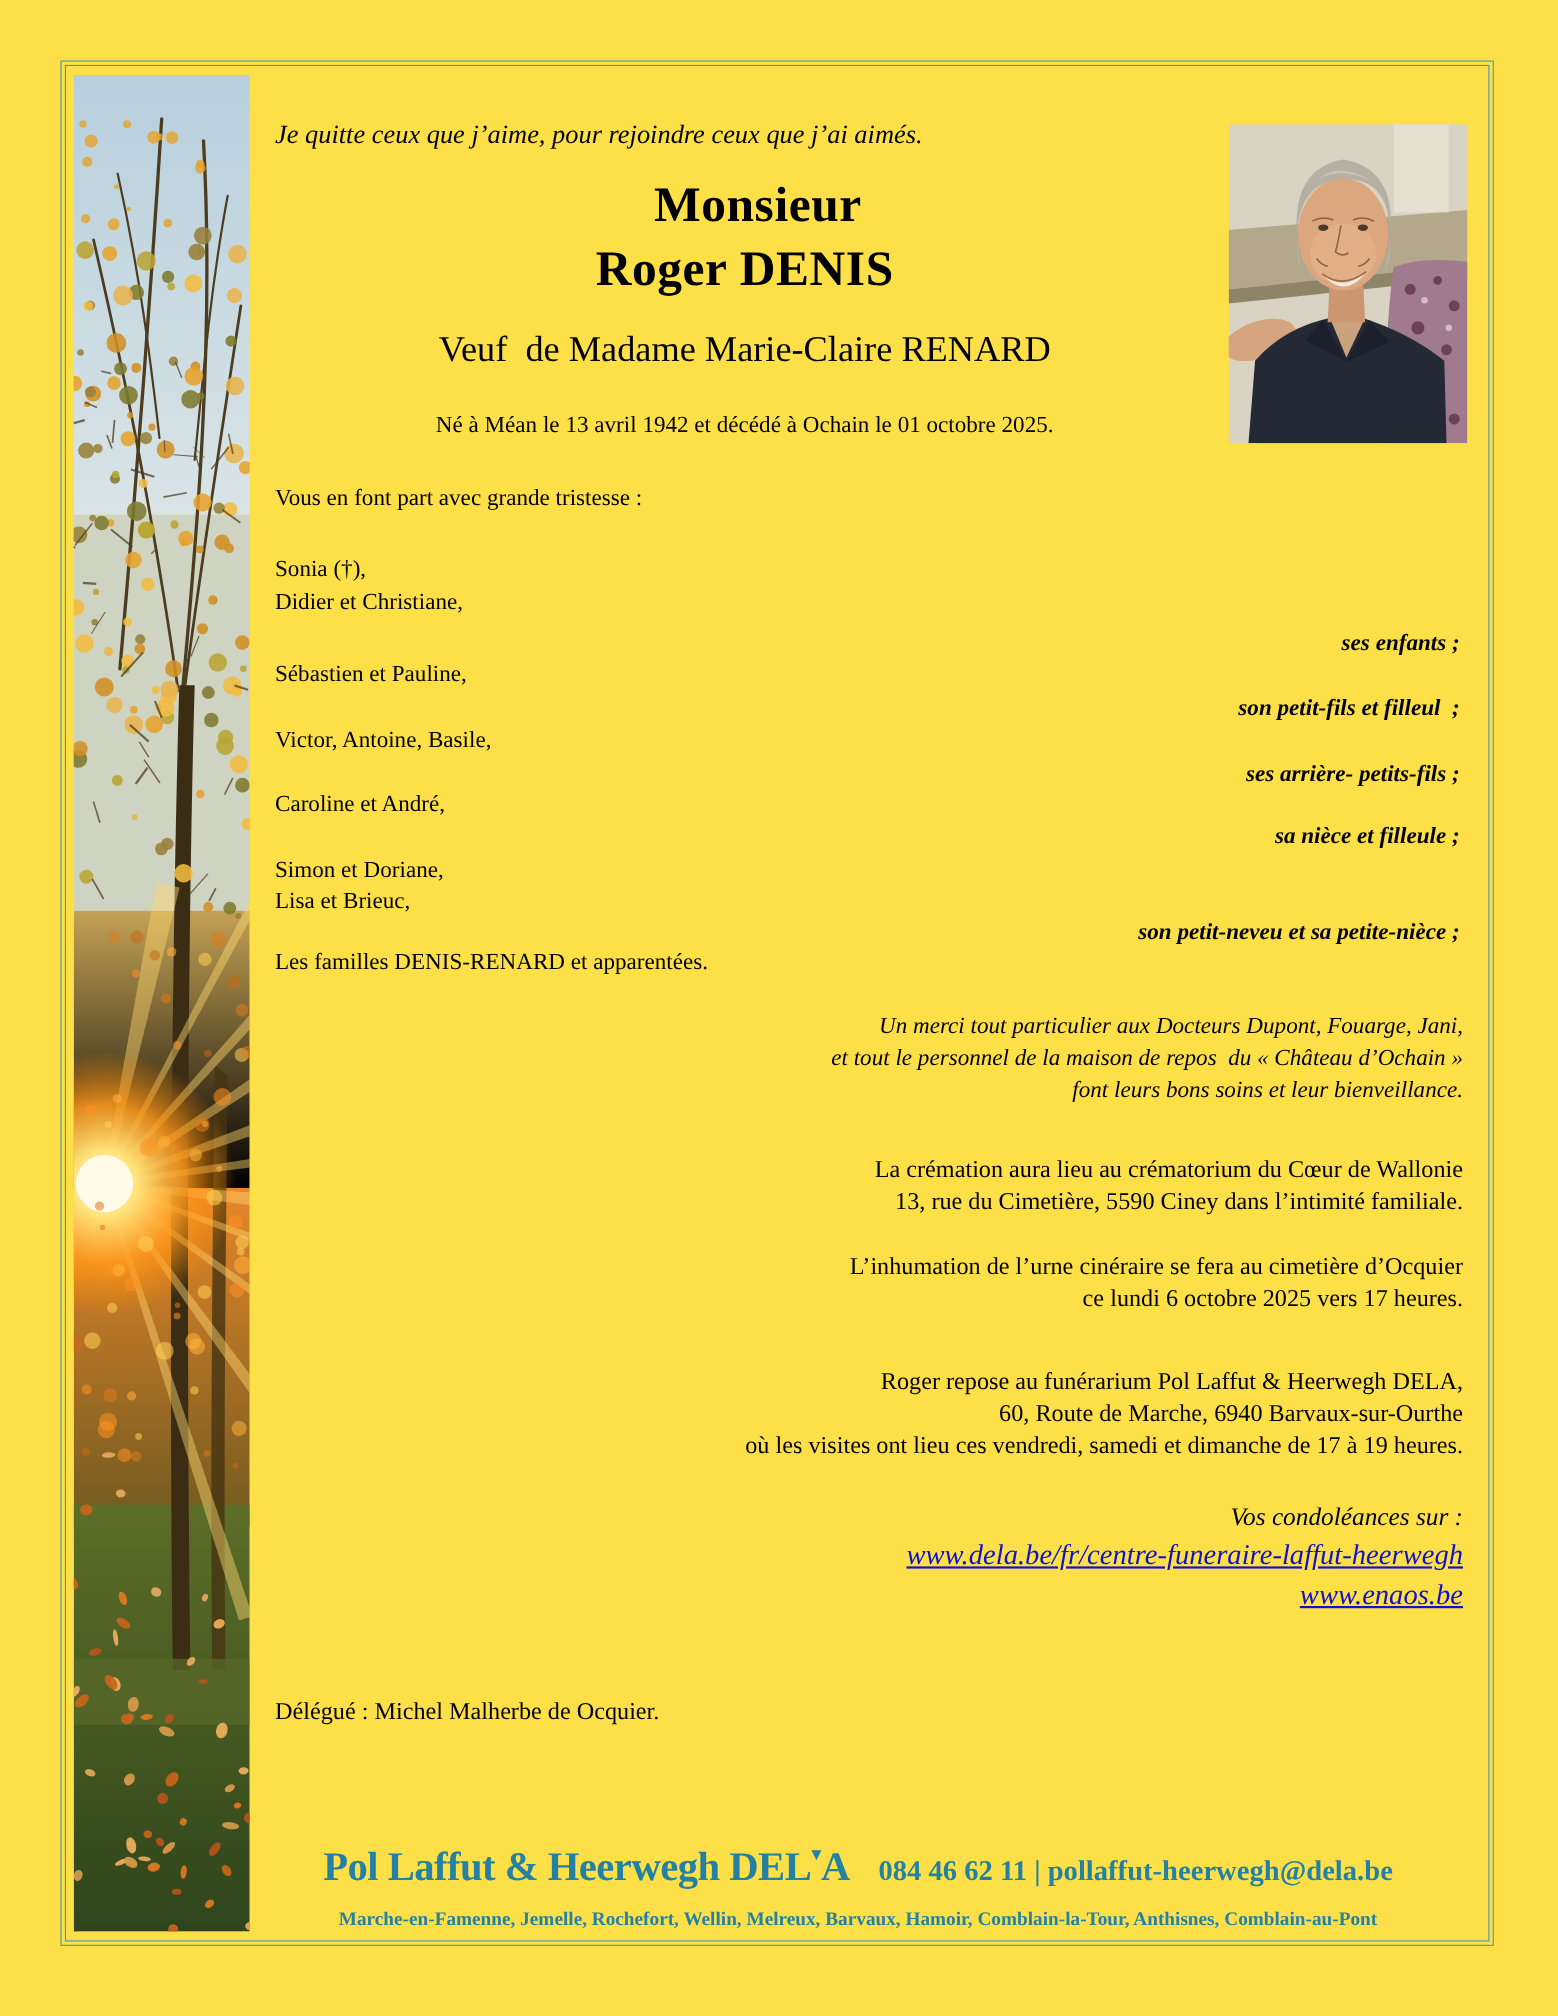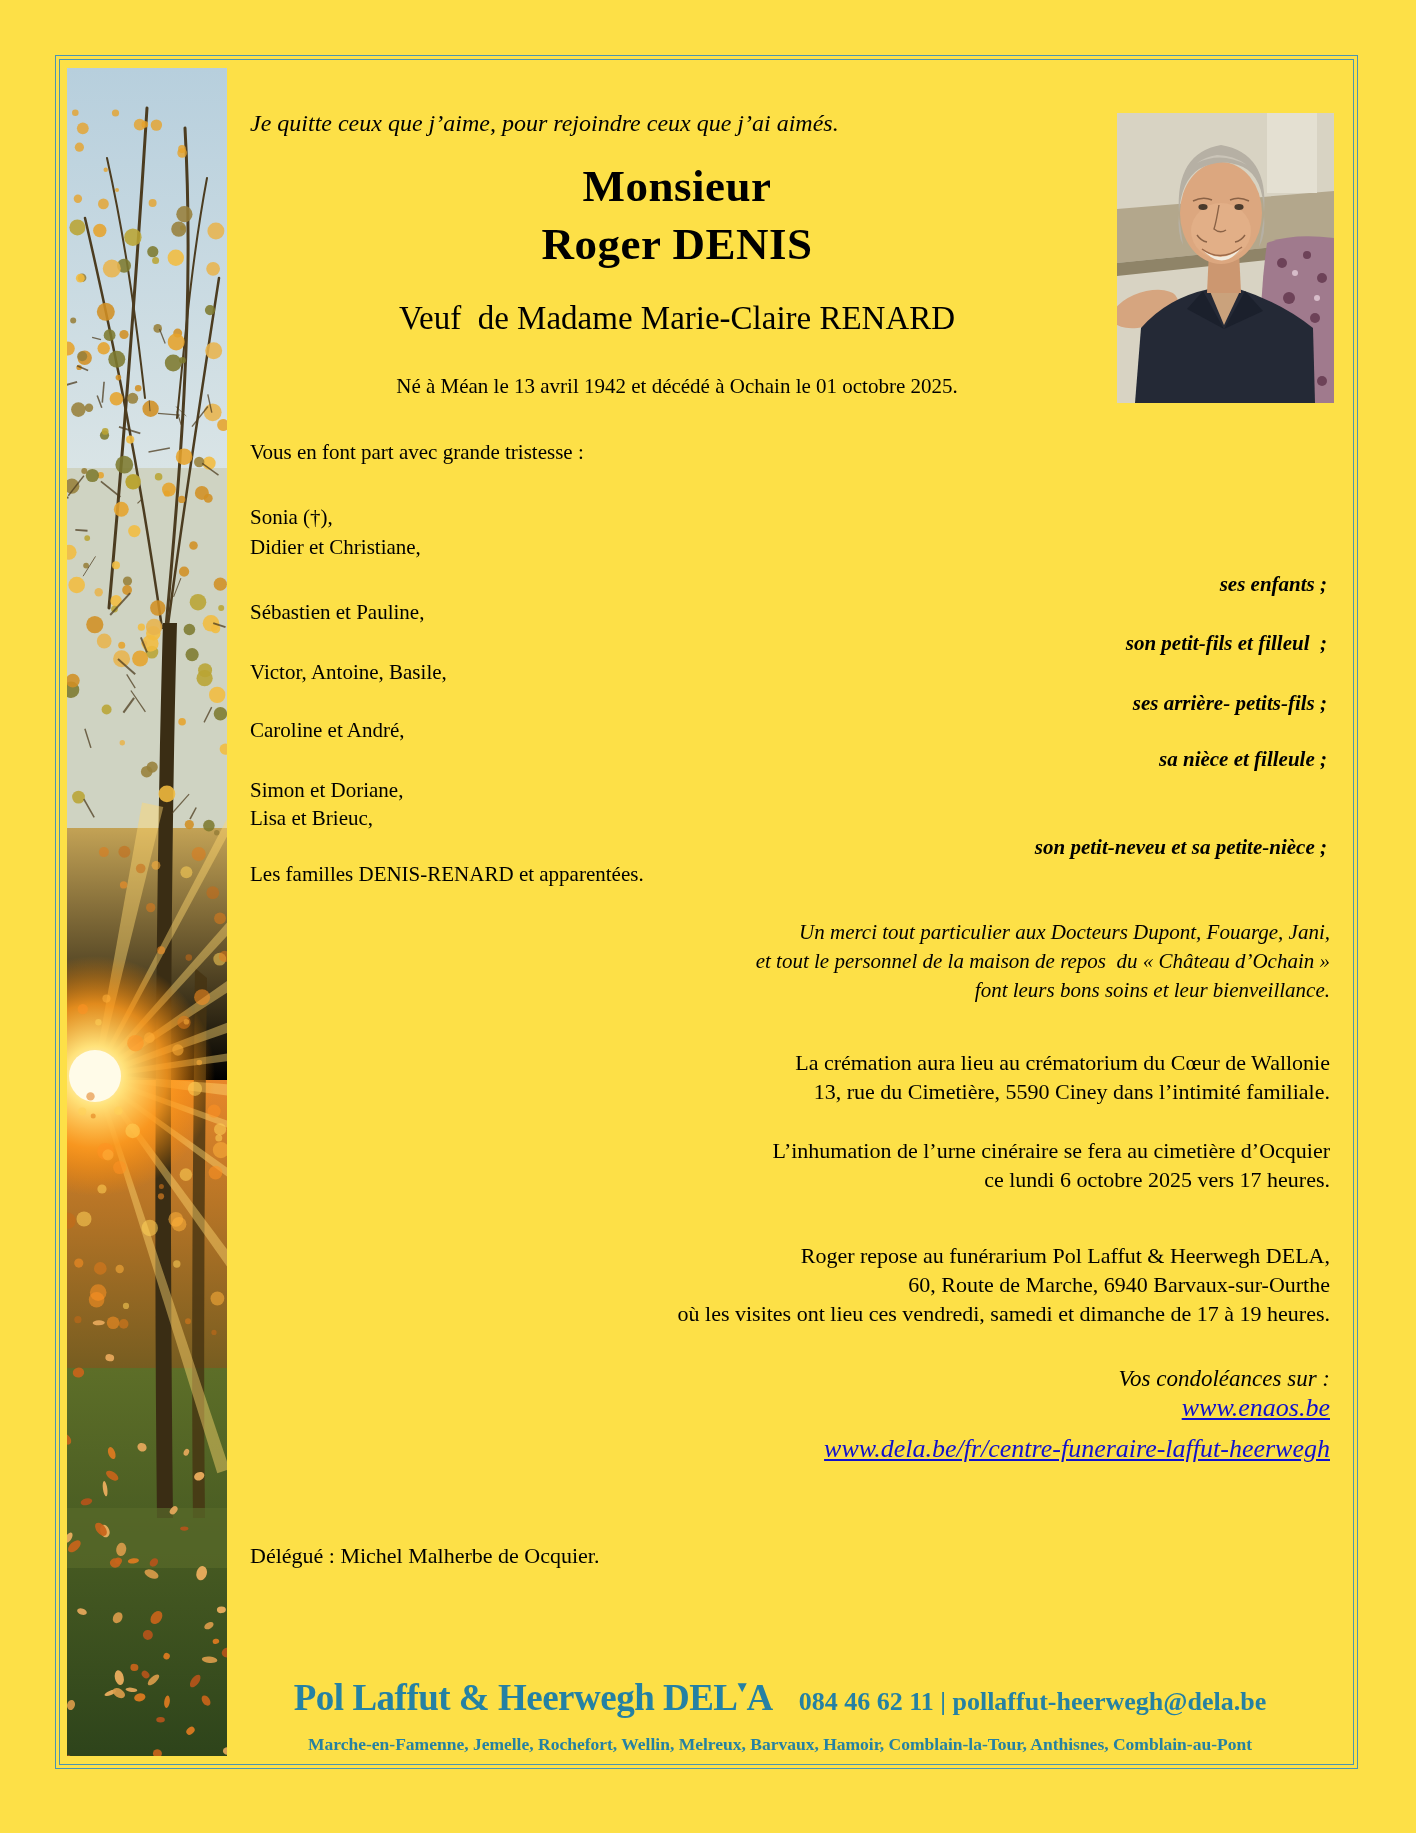--- a/index.html
+++ b/index.html
@@ -459,21 +459,21 @@
         <path d="M128,122 Q124,128 118,129"></path>
     </g>
     <ellipse cx="86" cy="94" rx="4.6" ry="3" fill="#4a3a2c"></ellipse>
     <ellipse cx="122" cy="94" rx="4.6" ry="3" fill="#4a3a2c"></ellipse>
     <path d="M85,136 Q104,153 125,134 Q106,160 85,136 Z" fill="#f1ebdf"></path>
     <path d="M85,136 Q104,150 125,134" stroke="#9c6a4a" stroke-width="1.5" fill="none"></path>
   </svg>
 
   <div class="abs epitaph pre">Je quitte ceux que j’aime, pour rejoindre ceux que j’ai aimés.</div>
 
-  <div class="abs head-col title-big" style="top:160px;">Monsieur</div>
+  <div class="abs head-col title-big" style="top:160px;padding-left:12px;">Monsieur</div>
   <div class="abs head-col title-big" style="top:218px;">Roger DENIS</div>
   <div class="abs head-col subtitle pre" style="top:300px;">Veuf  de Madame Marie-Claire RENARD</div>
   <div class="abs head-col birthline pre" style="top:374px;">Né à Méan le 13 avril 1942 et décédé à Ochain le 01 octobre 2025.</div>
 
   <div class="abs announce bodytxt pre">Vous en font part avec grande tristesse :</div>
 
   <div class="abs name-row pre" style="top:505px;">Sonia (†),</div>
   <div class="abs name-row pre" style="top:535px;">Didier et Christiane,</div>
   <div class="abs relation-row pre" style="top:572px;">ses enfants ;</div>
   <div class="abs name-row pre" style="top:600px;">Sébastien et Pauline,</div>
@@ -504,22 +504,22 @@
   </div>
 
   <div class="abs center-col boldblk" style="top:1241px;">
     <div class="pre">Roger repose au funérarium Pol Laffut &amp; Heerwegh DELA,</div>
     <div class="pre">60, Route de Marche, 6940 Barvaux-sur-Ourthe</div>
     <div class="pre">où les visites ont lieu ces vendredi, samedi et dimanche de 17 à 19 heures.</div>
   </div>
 
   <div class="abs center-col" style="top:1366px;">
     <div class="condol-intro pre">Vos condoléances sur :</div>
+    <div class="link-row" style="margin-top:6px;"><a class="link">www.dela.be/fr/centre-funeraire-laffut-heerwegh</a></div>
     <div class="link-row"><a class="link">www.enaos.be</a></div>
-    <div class="link-row" style="margin-top:6px;"><a class="link">www.dela.be/fr/centre-funeraire-laffut-heerwegh</a></div>
   </div>
 
   <div class="abs delegate pre">Délégué : Michel Malherbe de Ocquier.</div>
 
   <div class="abs footer-row1">
     <div class="brand"><span class="pre">Pol Laffut &amp; Heerwegh DEL</span><span class="brand-mark">▼</span><span>A</span></div>
     <div class="phone pre">084 46 62 11 | pollaffut-heerwegh@dela.be</div>
   </div>
   <div class="abs footer-row2 pre">Marche-en-Famenne, Jemelle, Rochefort, Wellin, Melreux, Barvaux, Hamoir, Comblain-la-Tour, Anthisnes, Comblain-au-Pont</div>
 

